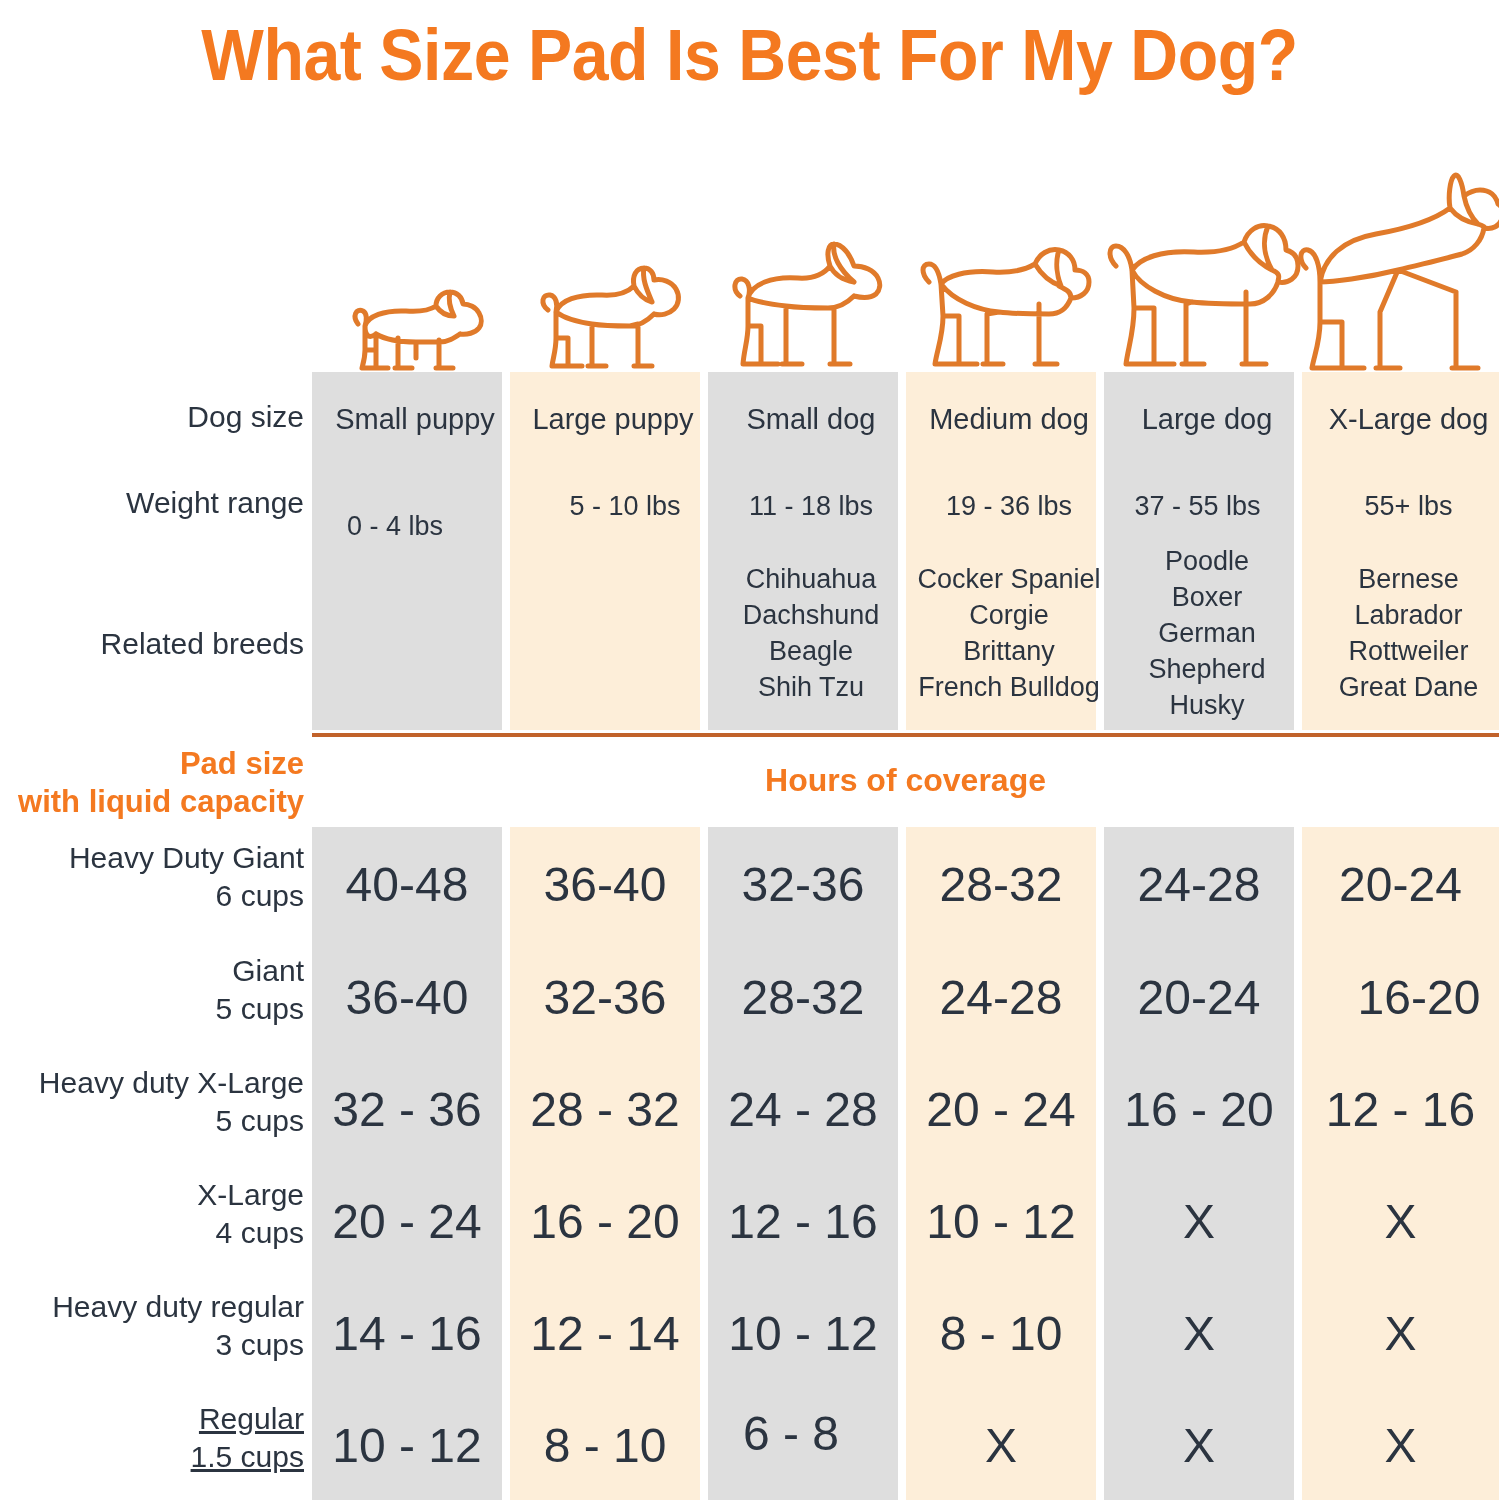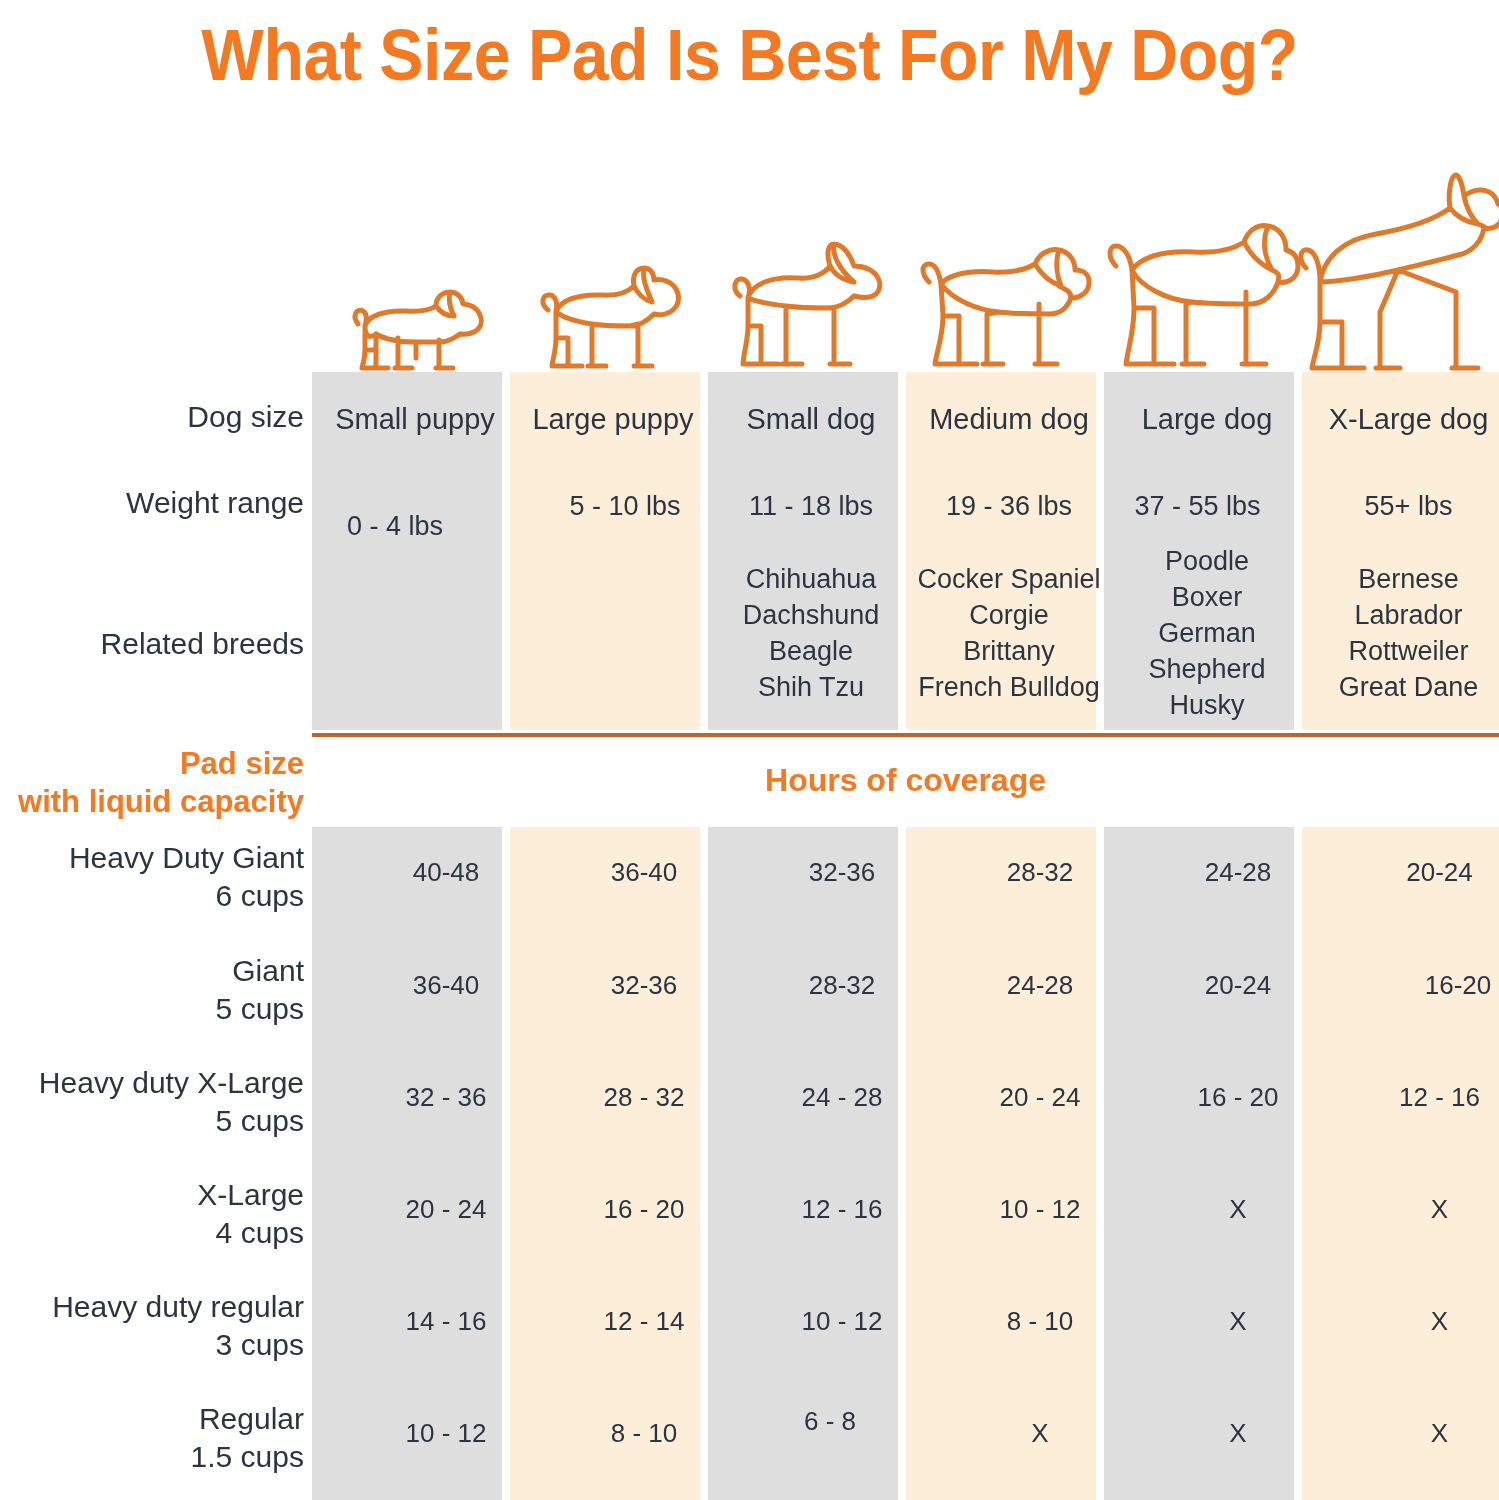--- a/index.html
+++ b/index.html
@@ -134,24 +134,23 @@
     right: 1195px;
     text-align: right;
     font-size: 30px;
     color: #2b3440;
     line-height: 1.25;
     white-space: nowrap;
   }
   .data-cell {
     position: absolute;
     text-align: center;
-    font-size: 26px;
+    font-size: 48px;
     color: #2b3440;
     white-space: nowrap;
-    margin-left: 39px;
   }
 </style>
 </head>
 <body>
 
 <div id="title">What Size Pad Is Best For My Dog?</div>
 
 <div id="dog-strip">
 
   <div class="dog-cell" style="left:0px;width:198px;">
@@ -389,21 +388,21 @@
       <div class="data-row-label" style="top: 461px;">
         <div>Heavy duty regular</div>
         <div>3 cups</div>
       </div>
       <div class="data-cell" style="left: 312px; width: 190px; top: 479px;">14 - 16</div>
       <div class="data-cell" style="left: 510px; width: 190px; top: 479px;">12 - 14</div>
       <div class="data-cell" style="left: 708px; width: 190px; top: 479px;">10 - 12</div>
       <div class="data-cell" style="left: 906px; width: 190px; top: 479px;">8 - 10</div>
       <div class="data-cell" style="left: 1104px; width: 190px; top: 479px;">X</div>
       <div class="data-cell" style="left: 1302px; width: 197px; top: 479px;">X</div>
-      <div class="data-row-label" style="top: 573px;">
+      <div class="data-row-label" style="top: 573px; text-decoration: underline;">
         <div>Regular</div>
         <div>1.5 cups</div>
       </div>
       <div class="data-cell" style="left: 312px; width: 190px; top: 591px;">10 - 12</div>
       <div class="data-cell" style="left: 510px; width: 190px; top: 591px;">8 - 10</div>
       <div class="data-cell" style="left: 708px; width: 166px; top: 579px;">6 - 8</div>
       <div class="data-cell" style="left: 906px; width: 190px; top: 591px;">X</div>
       <div class="data-cell" style="left: 1104px; width: 190px; top: 591px;">X</div>
       <div class="data-cell" style="left: 1302px; width: 197px; top: 591px;">X</div>
     </div>

